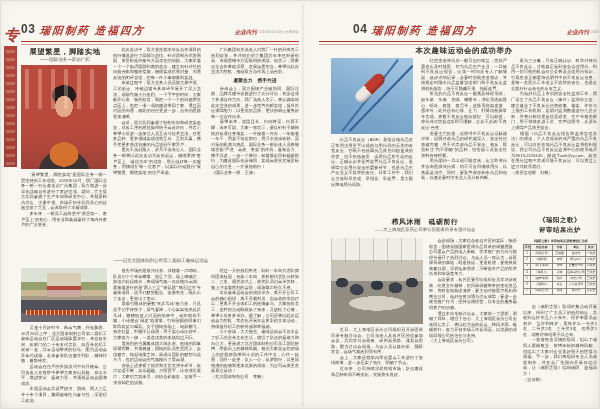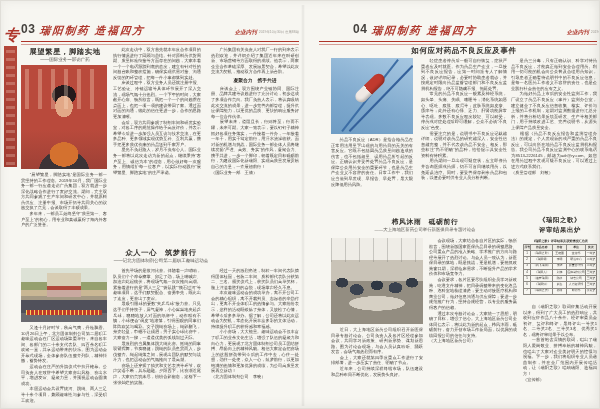--- a/index.html
+++ b/index.html
@@ -94,21 +94,20 @@
 　　会后，双方共同参观了制剂车间和研发实验室，对各工序的规范操作给予高度评价，并表示希望今后进一步加强人员互访与技术交流，在更多品种、更多领域实现优势互补、互利共赢，携手把更多质优价廉的药品送到千家万户。
 　　星光不负赶路人，岁月不负有心人。国际业务一部将以此次走访为新的起点，继续秉持“客户至上、诚信为本”的理念，用心做好每一次服务，用情维护每一位客户，以实际行动践行“展望繁星、脚踏实地”的庄严承诺。</div>
     <div class="col" style="left:210px;top:46px;width:88px;height:198px;">
       <div class="body-text">　　广药集团有关负责人对我厂一行的到来表示热烈欢迎，并详细介绍了集团近年来在科研创新、市场营销等方面取得的成绩。他表示，两家企业合作基础深厚、发展愿景契合，希望以此次交流为契机，推动双方合作再上新台阶。</div>
       <div class="subhead">凝聚合力　携手共进</div>
       <div class="body-text">　　座谈会上，双方围绕产业链协同、国际注册、品牌共建等议题进行了充分讨论，初步达成了多项合作意向。我厂负责人表示，将认真吸纳此次交流的成果，进一步完善内部管理，提升供应保障能力，以更优的品质、更快的响应服务好每一位合作伙伴。
 　　展望未来，道阻且长，行则将至；行而不辍，未来可期。大家一致表示，要以钉钉子精神抓好各项任务落实，一件接着一件办，一年接着一年干，用实干笃定前行，用汗水浇灌收获。面对新的机遇与挑战，国际业务一部全体人员将继续发扬“严谨、高效、务实”的作风，凝聚合力、携手共进，一步一个脚印，朝着既定目标砥砺前行，为建设国际化新瑞阳、实现高质量发展贡献自己的力量，一齐展翅前行！
 （国际业务一部　王倩）</div>
     </div>
 
-    <div class="art-title" style="left:60px;top:247px;width:200px;font-size:7.3px;">众人一心　筑梦前行</div>
     <div class="art-sub" style="left:60px;top:257px;width:200px;font-size:4.5px;">——记北方固体制剂公司第二届职工趣味运动会</div>
     <div class="photo ph-group" style="left:20px;top:267px;width:86px;height:54px;"></div>
     <div class="col body-text" style="left:20px;top:324px;width:86px;height:81px;">　　又逢十月好时节，秋高气爽，丹桂飘香。10月26日上午，北方固体制剂公司第二届职工趣味运动会在厂区运动场隆重举行，来自各车间、各部门的二十余支代表队、四百余名职工欢聚一堂，共享运动带来的快乐。图为运动会开幕式现场，全体参赛队伍整齐列队，精神抖擞，蓄势待发。
 　　运动会在庄严的升旗仪式中拉开帷幕。公司负责人在致辞中希望大家赛出风格、赛出水平，增进友谊、凝聚力量，并预祝运动会圆满成功。
 　　本届运动会共设置拔河、跳绳、两人三足等十余个项目，兼顾趣味性与参与性，深受职工欢迎。</div>
     <div class="col body-text" style="left:112px;top:267px;width:88px;height:138px;">　　首先登场的是拔河比赛。伴随着一声哨响，队员们个个摩拳擦掌、卯足了劲，场上呐喊声、加油声此起彼伏，将现场气氛一次次推向高潮。紧接着进行的是“两人三足”“袋鼠跳”“摸石过河”等趣味项目，选手们默契配合、奋勇争先，既比出了速度，更赛出了友谊。
 　　最吸引眼球的要数“夹乒乓球”接力赛。只见选手们手持筷子，屏气凝神，小心翼翼地夹起乒乓球，稳稳地放入对面的纸杯中，动作稍有不慎，小球便会“调皮”地滚落，引得围观的同事们阵阵欢笑与喝彩。女子跳绳赛场上，绳影翻飞，身姿轻盈，巾帼不让须眉；男子实心球比赛中，大家奋力一掷，一道道优美的弧线划过天际。
 　　最激烈的当属集体跳大绳比赛。摇绳的同事双臂挥舞，节奏稳健；跳绳的队员鱼贯而入，步伐整齐。绳起绳落之间，展现出团队的默契与战斗力，也把运动会的气氛推向了最高潮。
 　　赛场上还穿插了抽奖和文艺表演等环节，欢声笑语不断，其乐融融。夕阳西下，比赛渐近尾声，大家仍意犹未尽，纷纷合影留念，定格下一张张灿烂的笑脸。</div>
     <div class="col body-text" style="left:210px;top:267px;width:88px;height:138px;">　　经过一天的激烈角逐，制粒一车间代表队摘得团体桂冠，包装二车间、质检部代表队分获第二、三名。颁奖仪式上，获奖队员们高举奖杯，脸上洋溢着胜利的喜悦，现场掌声经久不息。
@@ -121,21 +120,21 @@
     <div class="hdr" style="left:304px;top:22px;width:278px;padding-left:48px;">
       <span class="pagenum">04</span>
       <span class="mast-script">瑞阳制药  造福四方</span>
       <span class="mast-right">
         <span class="mast-brand">企业内刊</span>
         <span class="mast-issue">2019年10月30日 总第88期</span>
       </span>
     </div>
     <div class="rule" style="left:318px;top:40px;width:278px;"></div>
 
-    <div class="art-title" style="left:330px;top:45px;width:266px;font-size:7.5px;">如何应对药品不良反应及事件</div>
+    <div class="art-title" style="left:330px;top:45px;width:266px;font-size:7.5px;">本次趣味运动会的成功举办</div>
     <div class="photo ph-capsule" style="left:330px;top:57px;width:82px;height:76px;">
       <div class="stick s1"></div>
       <div class="stick s2"></div>
       <div class="capsule"></div>
     </div>
     <div class="col body-text" style="left:330px;top:136px;width:82px;height:77px;">　　药品不良反应（ADR）是指合格药品在正常用法用量下出现的与用药目的无关的有害反应。它既不包括因药品质量问题造成的伤害，也不包括超量、误用药品所引起的反应。正确认识并妥善处置药品不良反应，是保障公众用药安全的重要环节，也是药品生产企业义不容辞的责任。日常工作中，我们应当做到早发现、早报告、早处置，最大限度降低用药风险。</div>
     <div class="col body-text" style="left:420px;top:57px;width:86px;height:156px;">　　轻症患者停药后一般可自行恢复，症状严重者应及时就医。作为药品生产企业，一旦接到不良反应报告，应第一时间派专人了解情况，做好详细记录，必要时协助患者就诊，并按规定时限向药品监督管理部门和不良反应监测机构报告，绝不可隐瞒不报、拖延处置。
 　　常见的药品不良反应一般累及神经系统，如头晕、头痛、失眠、嗜睡等；消化系统如恶心、呕吐、腹胀、腹泻等；皮肤系统如皮疹、瘙痒等；此外还有心悸、乏力、肝肾功能异常等表现。多数不良反应程度较轻、可以耐受，停药或对症处理后即可缓解，公众不必谈“不良反应”色变。
 　　需要注意的是，说明书中不良反应记载越详细，说明对该药品的研究越深入，安全性信息越完整，并不代表该药品不安全。相反，那些标注“尚不明确”的品种，恰恰提示其安全性资料有待积累。
 　　用药期间一旦出现可疑症状，应立即停药并咨询医师或药师，切不可盲目继续用药，以免延误治疗。同时，要妥善保存剩余药品和包装，以便必要时供专业人员分析判断。</div>

